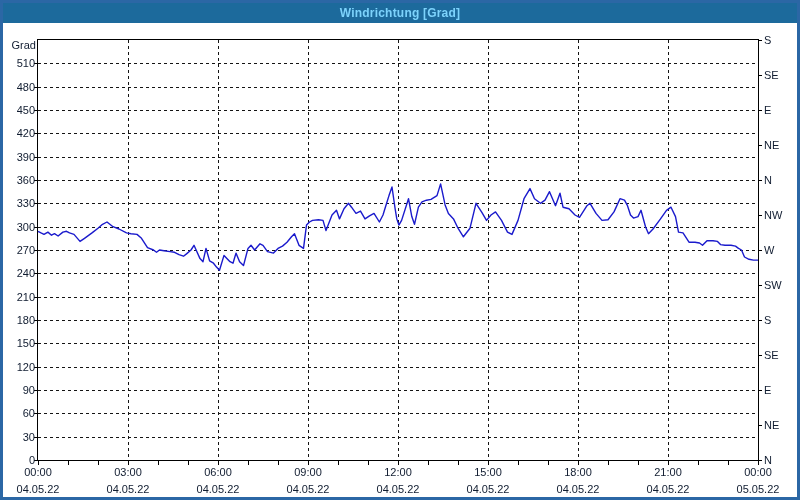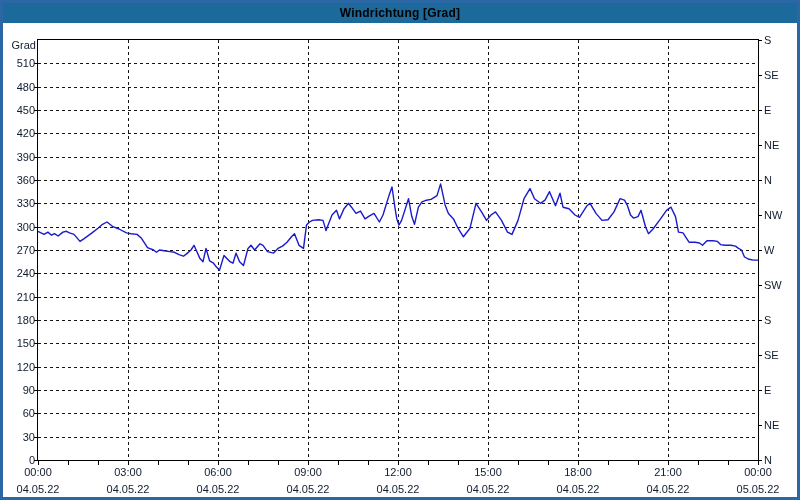--- a/index.html
+++ b/index.html
@@ -6,21 +6,21 @@
   #window{
     position:relative;width:800px;height:500px;box-sizing:border-box;
     background:#ffffff;border:3px solid #2b67a5;overflow:hidden;
     font-family:"Liberation Sans", sans-serif;
   }
   #titlebar{
     position:absolute;top:0;left:0;right:0;height:20px;
     background:#1c6a9c;display:flex;align-items:center;justify-content:center;
   }
   #titlebar span{
-    color:#000000;font-size:12px;font-weight:bold;letter-spacing:0.2px;
+    color:#7dd3fc;font-size:12px;font-weight:bold;letter-spacing:0.2px;
   }
   #chart{position:absolute;top:0;left:0;}
   text{font-family:"Liberation Sans", sans-serif;}
 </style>
 </head>
 <body>
 
 <div id="window">
   <div id="titlebar">
     <span>Windrichtung [Grad]</span>

